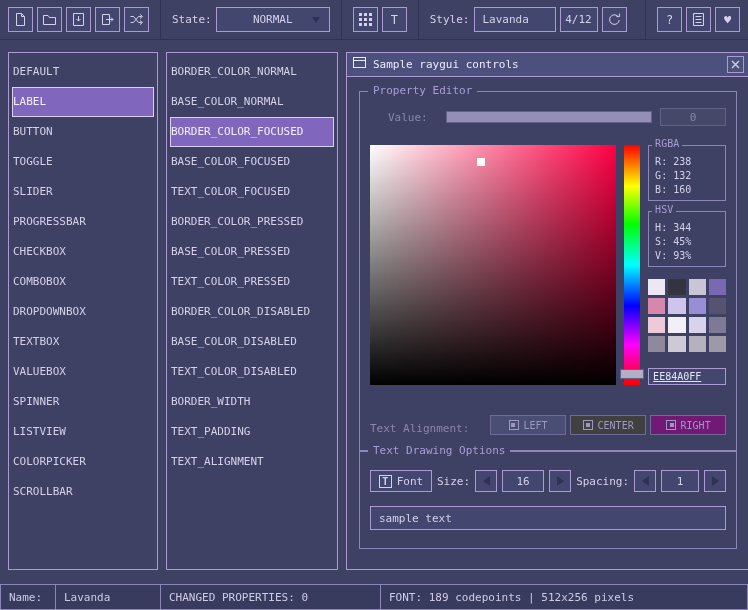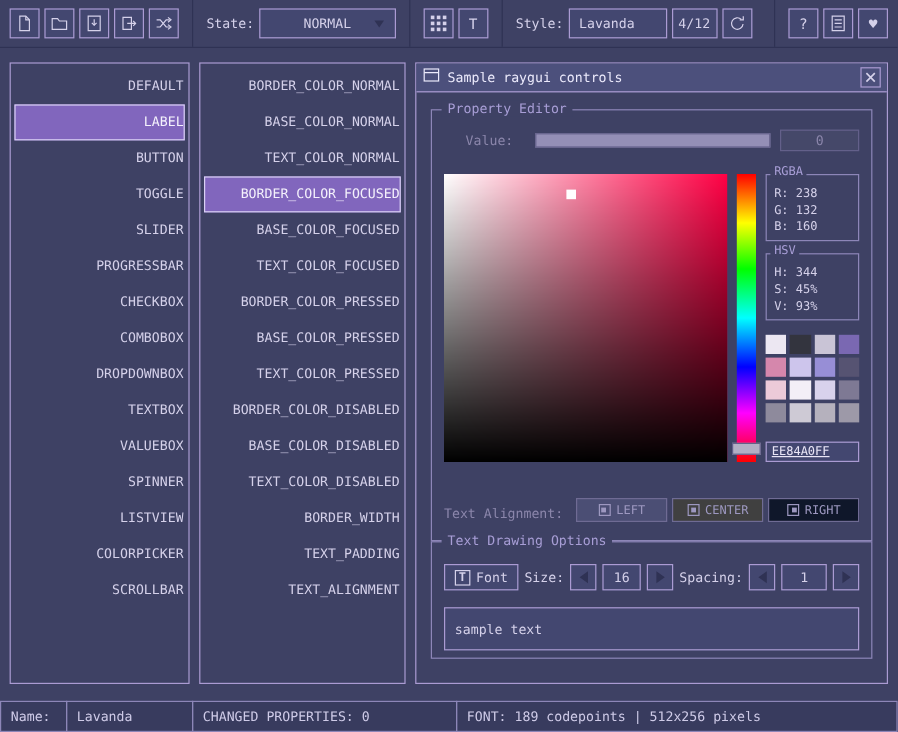--- a/index.html
+++ b/index.html
@@ -27,21 +27,21 @@
     display:flex;align-items:center;padding:0 8px;font-size:11px;}
   .counter{width:38px;height:25px;border:1px solid var(--border);background:var(--box);
     display:flex;align-items:center;justify-content:center;font-size:11px;}
   .spacer{flex:1;}
 
   
   .main{flex:1;display:flex;gap:8px;padding:12px 8px 14px;}
   .panel{border:1px solid var(--border);height:518px;padding-top:4px;background:var(--bg);}
   .panel.controls{width:150px;flex:none;}
   .panel.props{width:172px;flex:none;}
-  .list-item{height:30px;line-height:28px;text-align:right;font-size:11px;margin:0 3px;
+  .list-item{height:30px;line-height:28px;text-align:left;font-size:11px;margin:0 3px;
     border:1px solid transparent;cursor:pointer;white-space:nowrap;overflow:hidden;}
   .list-item.selected{background:var(--sel);border-color:var(--sel-border);color:#f4f1fc;}
 
   
   .window{flex:1;border:1px solid var(--border);height:518px;display:flex;flex-direction:column;background:var(--bg);}
   .titlebar{height:24px;flex:none;background:var(--title-bg);border-bottom:1px solid var(--border);
     display:flex;align-items:center;padding:0 5px;gap:6px;color:#eceafc;}
   .titlebar .title{font-size:11px;flex:1;}
   .close-btn{width:17px;height:17px;border:1px solid var(--border);display:flex;align-items:center;
     justify-content:center;color:var(--text);cursor:pointer;background:transparent;}
@@ -72,44 +72,44 @@
   .swatch{height:16px;cursor:pointer;}
   .hex-box{margin-top:auto;margin-bottom:0;height:17px;border:1px solid var(--border);background:var(--box);
     display:flex;align-items:center;padding:0 4px;font-size:10px;color:#e9e5f6;text-decoration:underline;}
 
   .align-row{margin-top:30px;display:flex;align-items:flex-end;}
   .align-label{font-size:11px;color:var(--dis-text);}
   .align-group{margin-left:auto;display:flex;gap:4px;}
   .align-btn{width:76px;height:20px;border:1px solid #6f6b94;background:#4b4e74;color:#9d98c0;
     display:flex;align-items:center;justify-content:center;gap:5px;font-size:10px;cursor:pointer;}
   .align-btn.active{background:#404040;}
-  .align-btn.dim{background:#0f172a;}
+  .align-btn.dim{background:#701a75;}
   .al-ico{width:10px;height:10px;border:1px solid #9d98c0;position:relative;flex:none;}
   .al-ico::after{content:"";position:absolute;width:4px;height:4px;background:#9d98c0;top:2px;}
   .al-ico.left::after{left:1px;}
   .al-ico.center::after{left:2px;}
   .al-ico.right::after{right:1px;}
 
   .to{height:98px;padding:18px 10px 0;}
   .to-row{display:flex;align-items:center;gap:5px;}
   .btn{height:22px;border:1px solid var(--border);background:var(--box);color:var(--text);
     display:flex;align-items:center;justify-content:center;font-size:11px;cursor:pointer;}
   .font-btn{width:62px;gap:5px;}
   .t-ico{width:13px;height:13px;border:1px solid currentColor;display:flex;align-items:center;
     justify-content:center;font-size:10px;font-weight:bold;flex:none;}
   .spin-btn{width:22px;flex:none;}
   .tri{width:0;height:0;border-top:5px solid transparent;border-bottom:5px solid transparent;}
   .tri.l{border-right:7px solid var(--dark);}
   .tri.r{border-left:7px solid var(--dark);}
   .num-box{height:22px;border:1px solid var(--border);background:var(--box);display:flex;
     align-items:center;justify-content:center;font-size:11px;}
-  .num-box.size{width:32px;}
+  .num-box.size{width:42px;}
   .num-box.spacing{width:38px;}
   .ml-auto{margin-left:auto;}
-  .sample-textbox{margin-top:14px;height:36px;border:1px solid var(--border);background:var(--box);
+  .sample-textbox{margin-top:14px;height:24px;border:1px solid var(--border);background:var(--box);
     display:flex;align-items:center;padding:0 8px;font-size:11px;}
 
   
   .statusbar{height:26px;flex:none;display:flex;background:#383b5e;}
   .sb-cell{border:1px solid var(--group);height:26px;display:flex;align-items:center;
     padding:0 8px;font-size:11px;color:#cfcbe8;white-space:nowrap;overflow:hidden;}
   .sb-cell + .sb-cell{margin-left:-1px;}
   .sb-name{width:56px;flex:none;}
   .sb-value{width:106px;flex:none;}
   .sb-changed{width:221px;flex:none;}
@@ -245,21 +245,20 @@
       <div class="list-item">VALUEBOX</div>
       <div class="list-item">SPINNER</div>
       <div class="list-item">LISTVIEW</div>
       <div class="list-item">COLORPICKER</div>
       <div class="list-item">SCROLLBAR</div>
     </div>
 
     <div class="panel props">
       <div class="list-item">BORDER_COLOR_NORMAL</div>
       <div class="list-item">BASE_COLOR_NORMAL</div>
-      <div class="list-item">TEXT_COLOR_NORMAL</div>
       <div class="list-item selected">BORDER_COLOR_FOCUSED</div>
       <div class="list-item">BASE_COLOR_FOCUSED</div>
       <div class="list-item">TEXT_COLOR_FOCUSED</div>
       <div class="list-item">BORDER_COLOR_PRESSED</div>
       <div class="list-item">BASE_COLOR_PRESSED</div>
       <div class="list-item">TEXT_COLOR_PRESSED</div>
       <div class="list-item">BORDER_COLOR_DISABLED</div>
       <div class="list-item">BASE_COLOR_DISABLED</div>
       <div class="list-item">TEXT_COLOR_DISABLED</div>
       <div class="list-item">BORDER_WIDTH</div>

